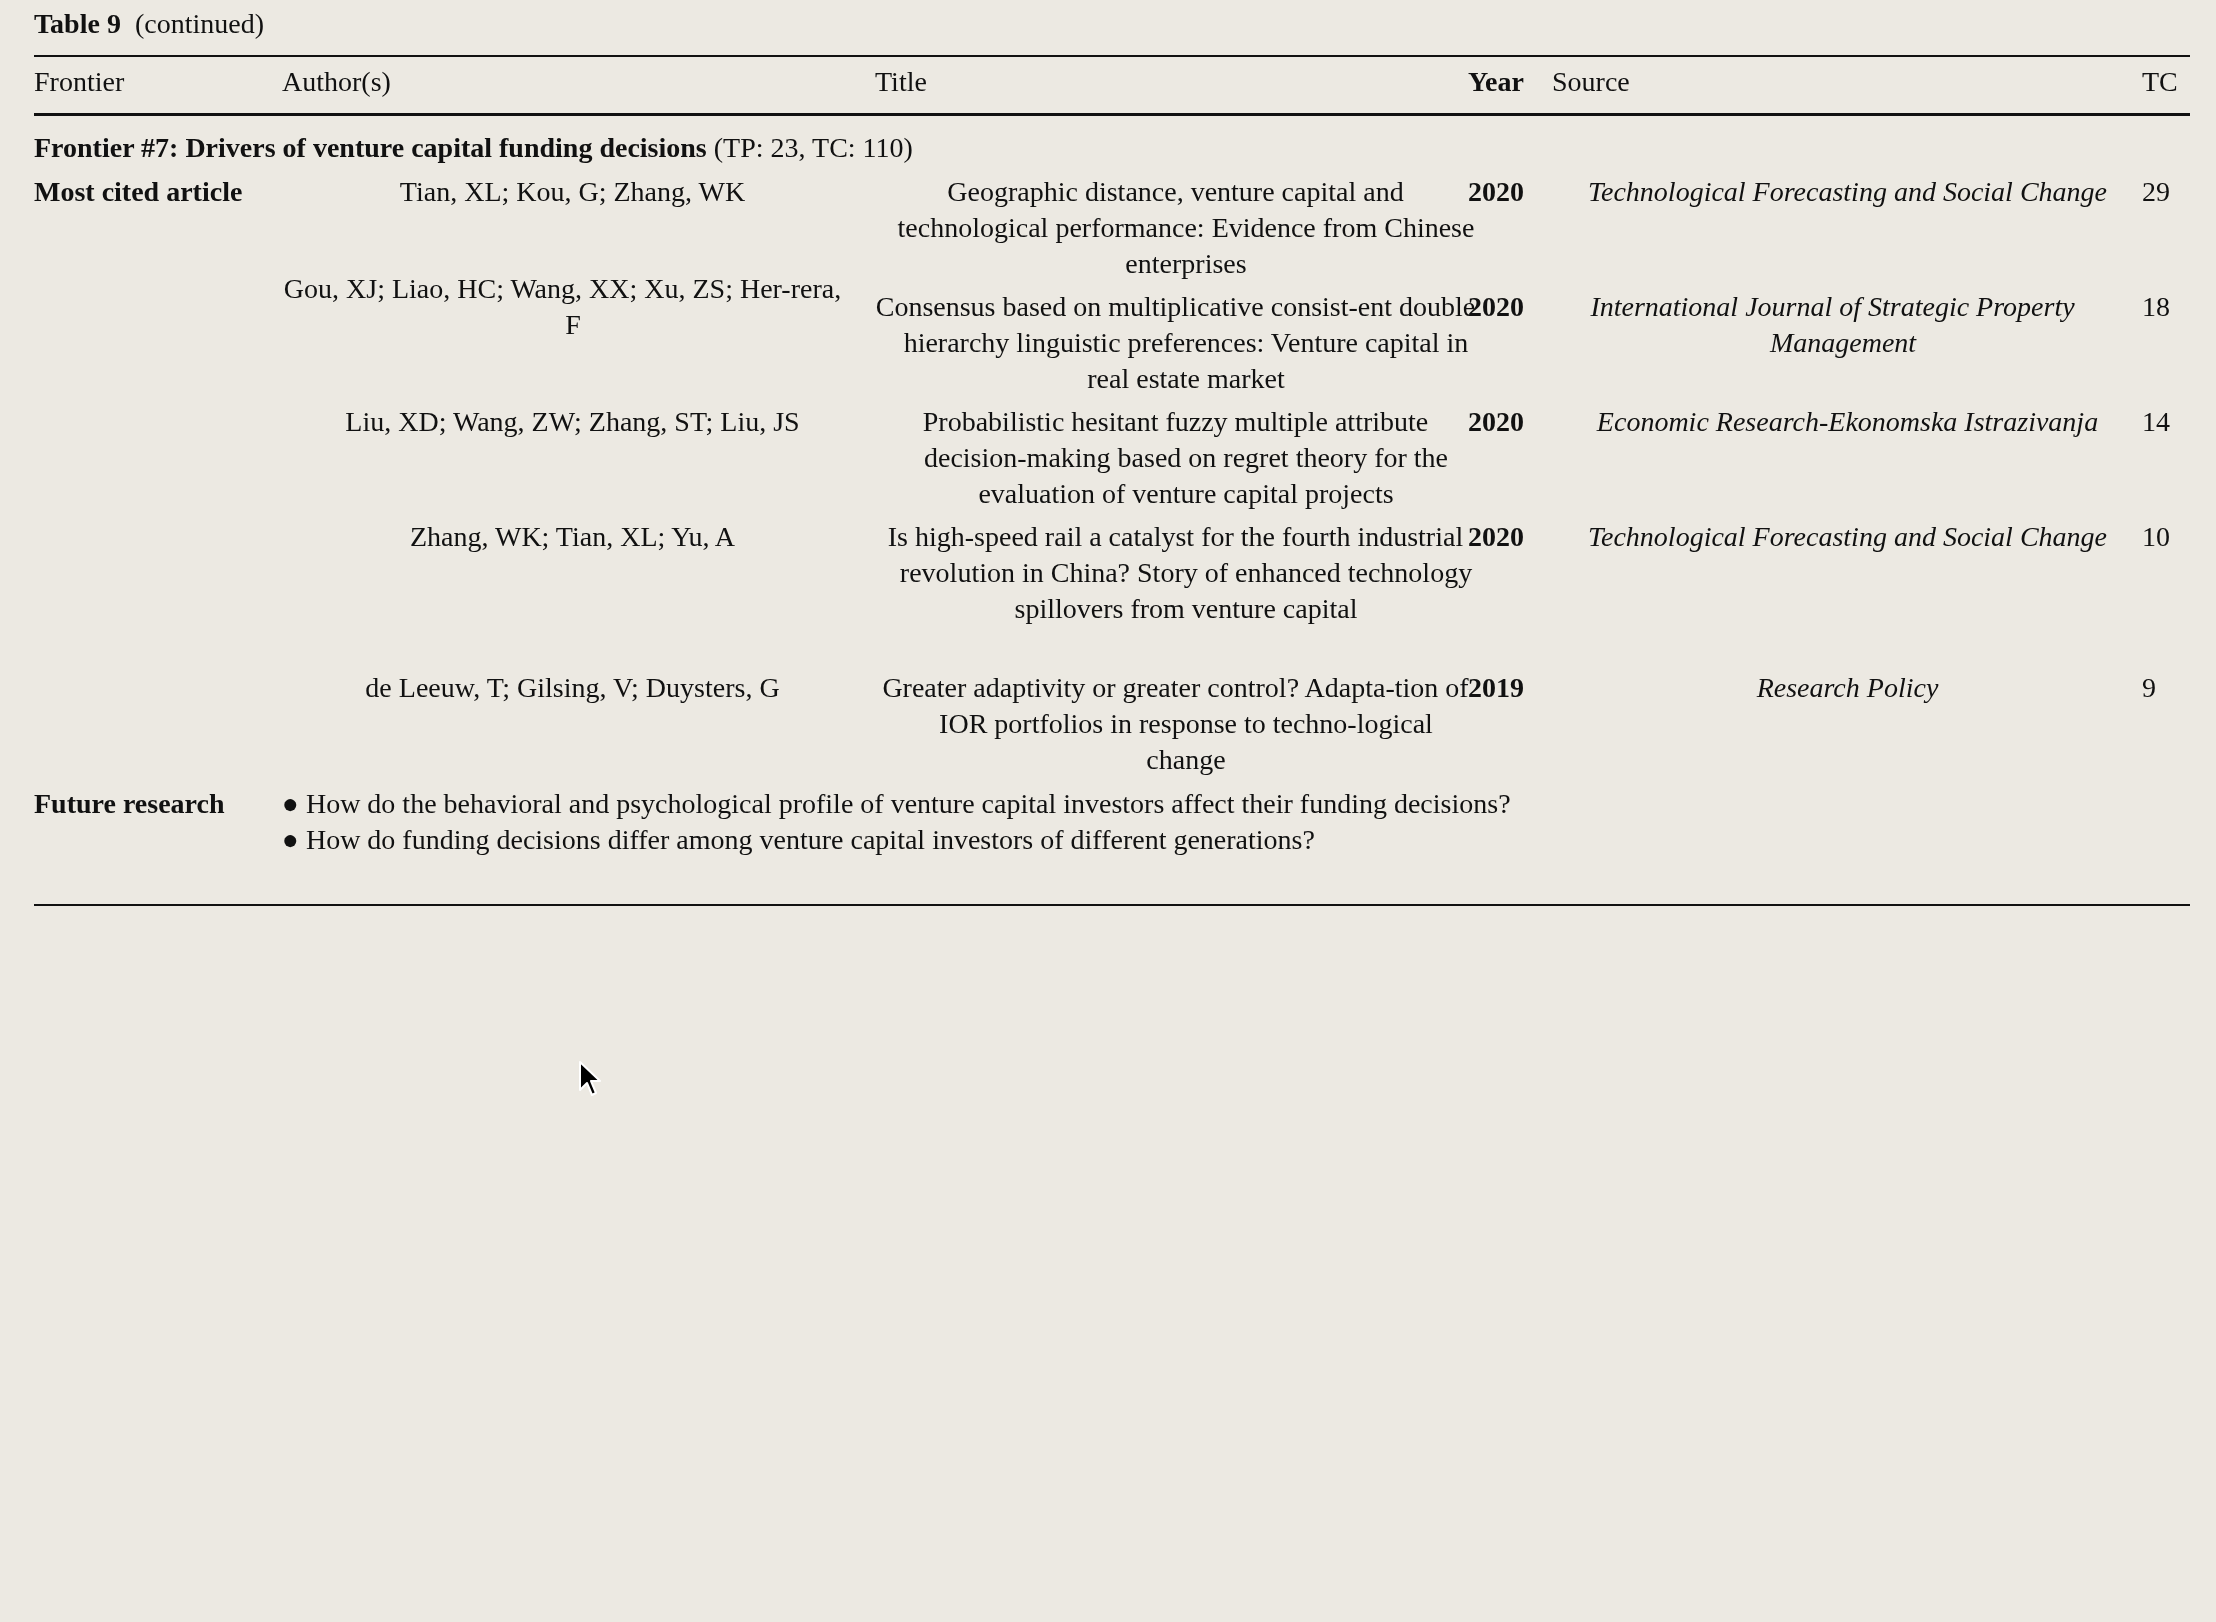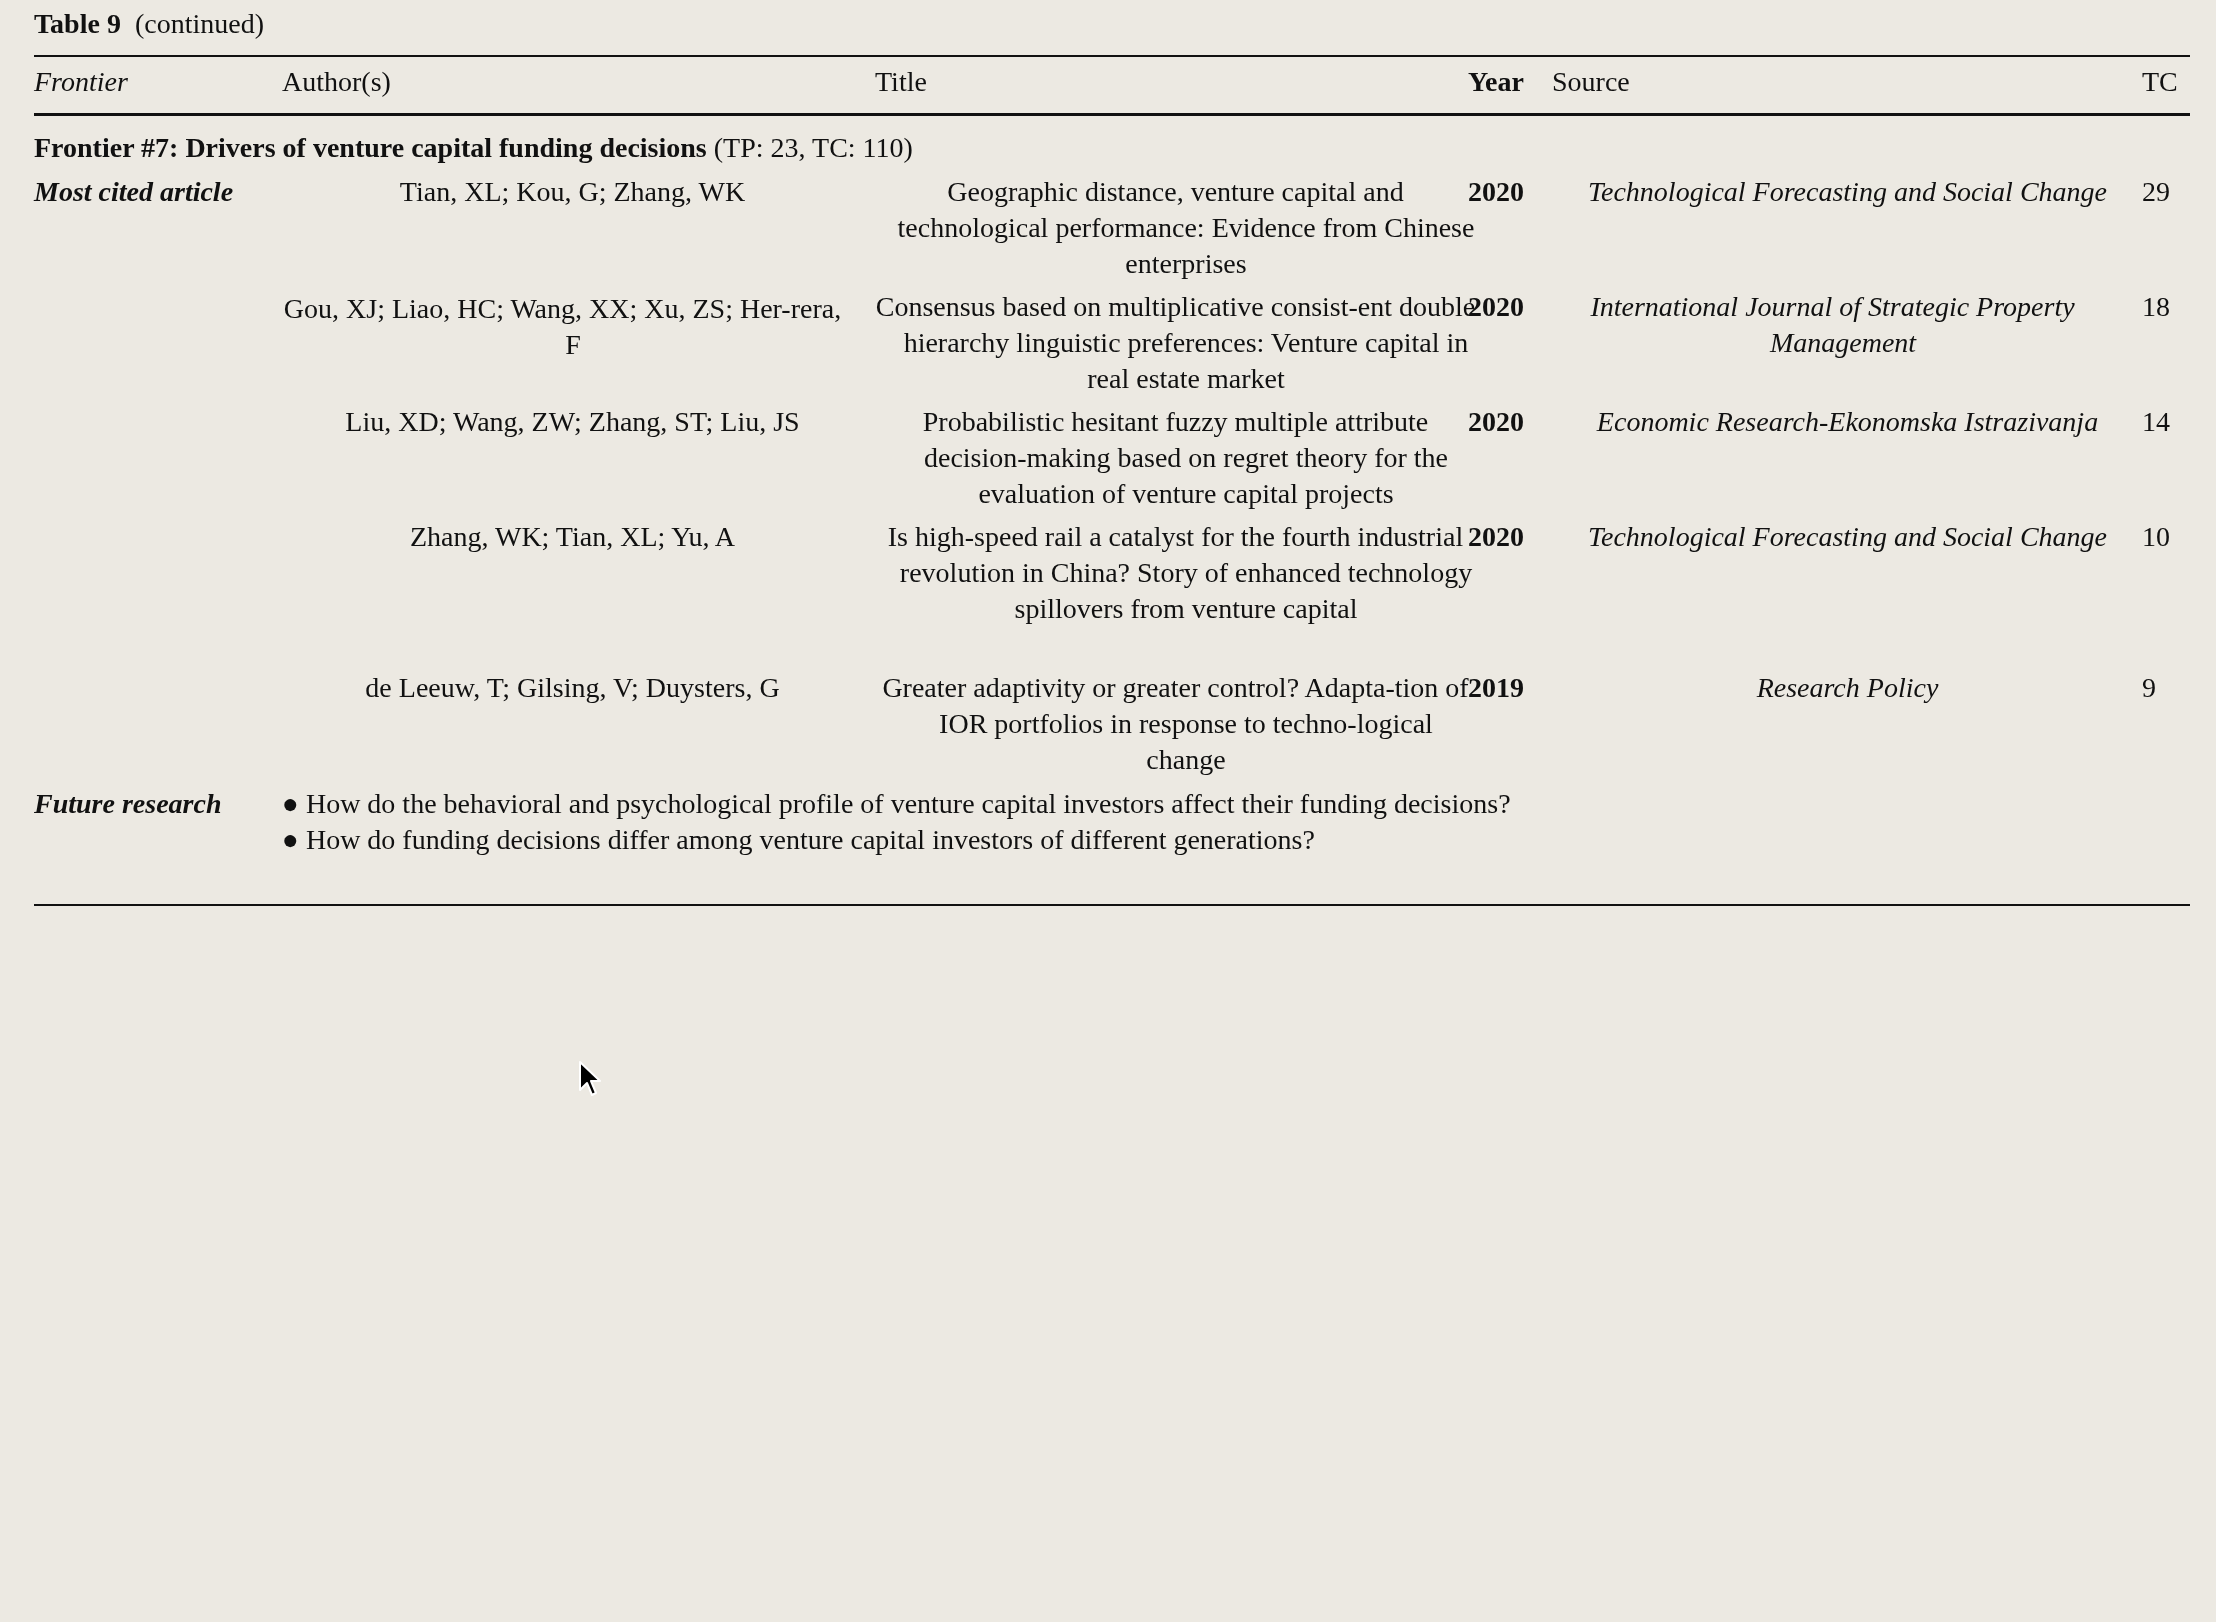--- a/index.html
+++ b/index.html
@@ -30,21 +30,21 @@
       position: absolute; left: 34px; top: 55px; width: 2156px; height: 2px; background: #111;
     }
     .rule-mid {
       position: absolute; left: 34px; top: 113px; width: 2156px; height: 3px; background: #111;
     }
     .rule-bottom {
       position: absolute; left: 34px; top: 904px; width: 2156px; height: 2px; background: #111;
     }
 
     .cell { position: absolute; }
-    .col-frontier { left: 34px; font-style: italic; }
+    .col-frontier { left: 34px; }
     .col-authors  { left: 282px; width: 560px; font-family: Liberation Serif, serif; }
     .col-title    { left: 875px; width: 580px; }
     .col-year     { left: 1468px; font-weight: bold; }
     .col-source   { left: 1552px; width: 570px; }
     .col-tc       { left: 2142px; text-align: center; }
 
     .hang {
       padding-left: 21px;
       text-indent: -21px;
       text-align: center;
@@ -104,21 +104,21 @@
 
 <div>
   <div class="cell col-authors hang" style="top:174px">Tian, XL; Kou, G; Zhang, WK</div>
   <div class="cell col-title hang" style="top:174px">Geographic distance, venture capital and technological performance: Evidence from Chinese enterprises</div>
   <div class="cell col-year" style="top:174px">2020</div>
   <div class="cell col-source hang src" style="top:174px">Technological Forecasting and Social Change</div>
   <div class="cell col-tc" style="top:174px">29</div>
 </div>
 
 <div>
-  <div class="cell col-authors hang" style="top:291px; width:540px">Gou, XJ; Liao, HC; Wang, XX; Xu, ZS; Her-rera, F</div>
+  <div class="cell col-authors hang" style="top:271px; width:540px">Gou, XJ; Liao, HC; Wang, XX; Xu, ZS; Her-rera, F</div>
   <div class="cell col-title hang" style="top:289px">Consensus based on multiplicative consist-ent double hierarchy linguistic preferences: Venture capital in real estate market</div>
   <div class="cell col-year" style="top:289px">2020</div>
   <div class="cell col-source hang src" style="top:289px; width:540px">International Journal of Strategic Property Management</div>
   <div class="cell col-tc" style="top:289px">18</div>
 </div>
 
 <div>
   <div class="cell col-authors hang" style="top:404px">Liu, XD; Wang, ZW; Zhang, ST; Liu, JS</div>
   <div class="cell col-title hang" style="top:404px">Probabilistic hesitant fuzzy multiple attribute decision-making based on regret theory for the evaluation of venture capital projects</div>
   <div class="cell col-year" style="top:404px">2020</div>

